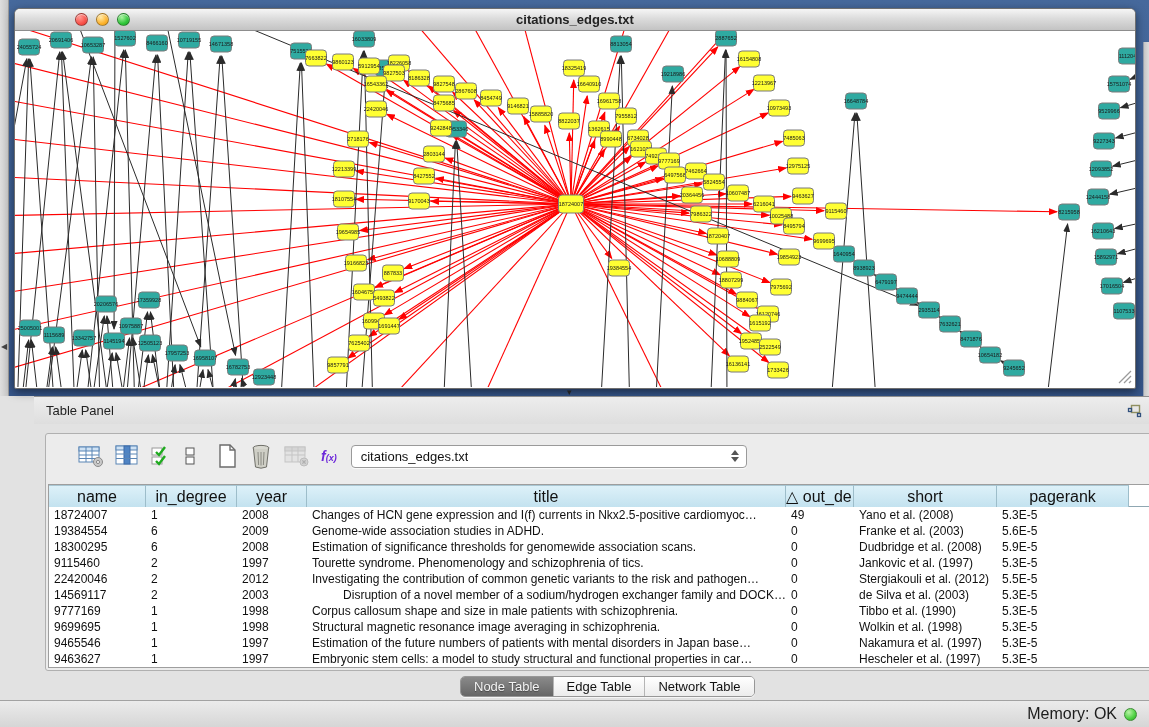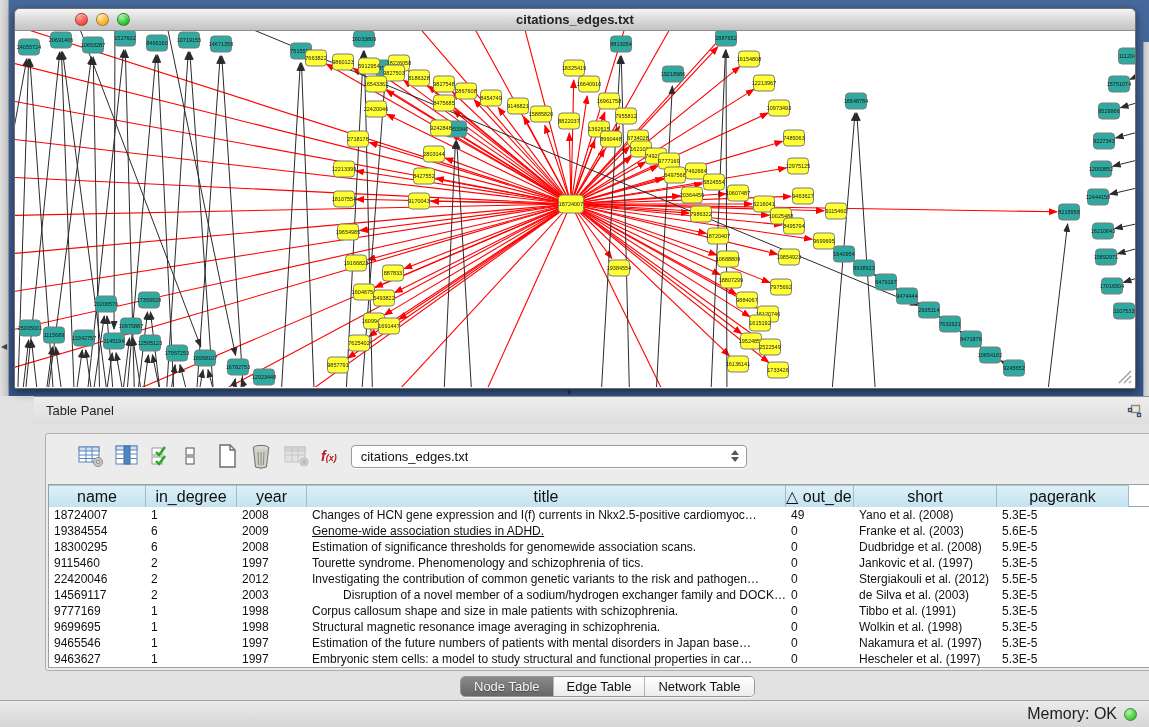--- a/index.html
+++ b/index.html
@@ -43,21 +43,21 @@
   .panel-title { font-size:13px; color:#222; }
   .panel-header .spacer { flex:1; }
   .ph-icon { margin-left:16px; cursor:default; display:flex; align-items:center; }
   .close-x { font-size:15px; font-weight:bold; color:#1a1a1a; line-height:1; }
 
   .panel-body { position:absolute; left:11px; top:36px; width:1127px; height:238px;
                 background:#ececec; border:1px solid #b0b0b0; border-radius:3px; }
   .toolbar { position:absolute; left:0; top:0; right:0; height:44px;
              display:flex; align-items:center; padding-left:32px; }
   .tb-icon { margin-right:11px; display:flex; align-items:center; }
-  .fx-label { font-size:14px; font-style:italic; font-weight:bold; color:#b91c1c; margin-right:14px; }
+  .fx-label { font-size:14px; font-style:italic; font-weight:bold; color:#6d28d9; margin-right:14px; }
   .fx-label .small { font-size:9px; }
   .dropdown { position:relative; width:396px; height:23px; background:#fff;
               border:1px solid #9a9a9a; border-radius:4px; box-shadow:0 1px 1px rgba(255,255,255,.8);
               display:flex; align-items:center; padding:0 22px 0 9px; }
   .dropdown .dd-value { font-size:13px; color:#111; white-space:nowrap; overflow:hidden; }
   .dd-arrows { position:absolute; right:7px; top:4px; display:flex; flex-direction:column; gap:2px; }
   .dd-arrows i { display:block; width:0; height:0; border-left:4px solid transparent; border-right:4px solid transparent; }
   .dd-up { border-bottom:5px solid #555; }
   .dd-down { border-top:5px solid #555; }
 
@@ -893,21 +893,21 @@
               <div class="td" style="width: 70px;">2008</div>
               <div class="td" style="width: 479px;">Changes of HCN gene expression and I(f) currents in Nkx2.5-positive cardiomyoc…</div>
               <div class="td" style="width: 68px;">49</div>
               <div class="td" style="width: 143px;">Yano et al. (2008)</div>
               <div class="td" style="width: 132px;">5.3E-5</div>
             </div>
             <div class="tr">
               <div class="td" style="width: 97px;">19384554</div>
               <div class="td" style="width: 91px;">6</div>
               <div class="td" style="width: 70px;">2009</div>
-              <div class="td" style="width: 479px; text-decoration: underline;">Genome-wide association studies in ADHD.</div>
+              <div class="td" style="width: 479px;">Genome-wide association studies in ADHD.</div>
               <div class="td" style="width: 68px;">0</div>
               <div class="td" style="width: 143px;">Franke et al. (2003)</div>
               <div class="td" style="width: 132px;">5.6E-5</div>
             </div>
             <div class="tr">
               <div class="td" style="width: 97px;">18300295</div>
               <div class="td" style="width: 91px;">6</div>
               <div class="td" style="width: 70px;">2008</div>
               <div class="td" style="width: 479px;">Estimation of significance thresholds for genomewide association scans.</div>
               <div class="td" style="width: 68px;">0</div>
@@ -940,21 +940,21 @@
               <div class="td" style="width: 68px;">0</div>
               <div class="td" style="width: 143px;">de Silva et al. (2003)</div>
               <div class="td" style="width: 132px;">5.3E-5</div>
             </div>
             <div class="tr">
               <div class="td" style="width: 97px;">9777169</div>
               <div class="td" style="width: 91px;">1</div>
               <div class="td" style="width: 70px;">1998</div>
               <div class="td" style="width: 479px;">Corpus callosum shape and size in male patients with schizophrenia.</div>
               <div class="td" style="width: 68px;">0</div>
-              <div class="td" style="width: 143px;">Tibbo et al. (1991)</div>
+              <div class="td" style="width: 143px;">Tibbo et al. (1990)</div>
               <div class="td" style="width: 132px;">5.3E-5</div>
             </div>
             <div class="tr">
               <div class="td" style="width: 97px;">9699695</div>
               <div class="td" style="width: 91px;">1</div>
               <div class="td" style="width: 70px;">1998</div>
               <div class="td" style="width: 479px;">Structural magnetic resonance image averaging in schizophrenia.</div>
               <div class="td" style="width: 68px;">0</div>
               <div class="td" style="width: 143px;">Wolkin et al. (1998)</div>
               <div class="td" style="width: 132px;">5.3E-5</div>

